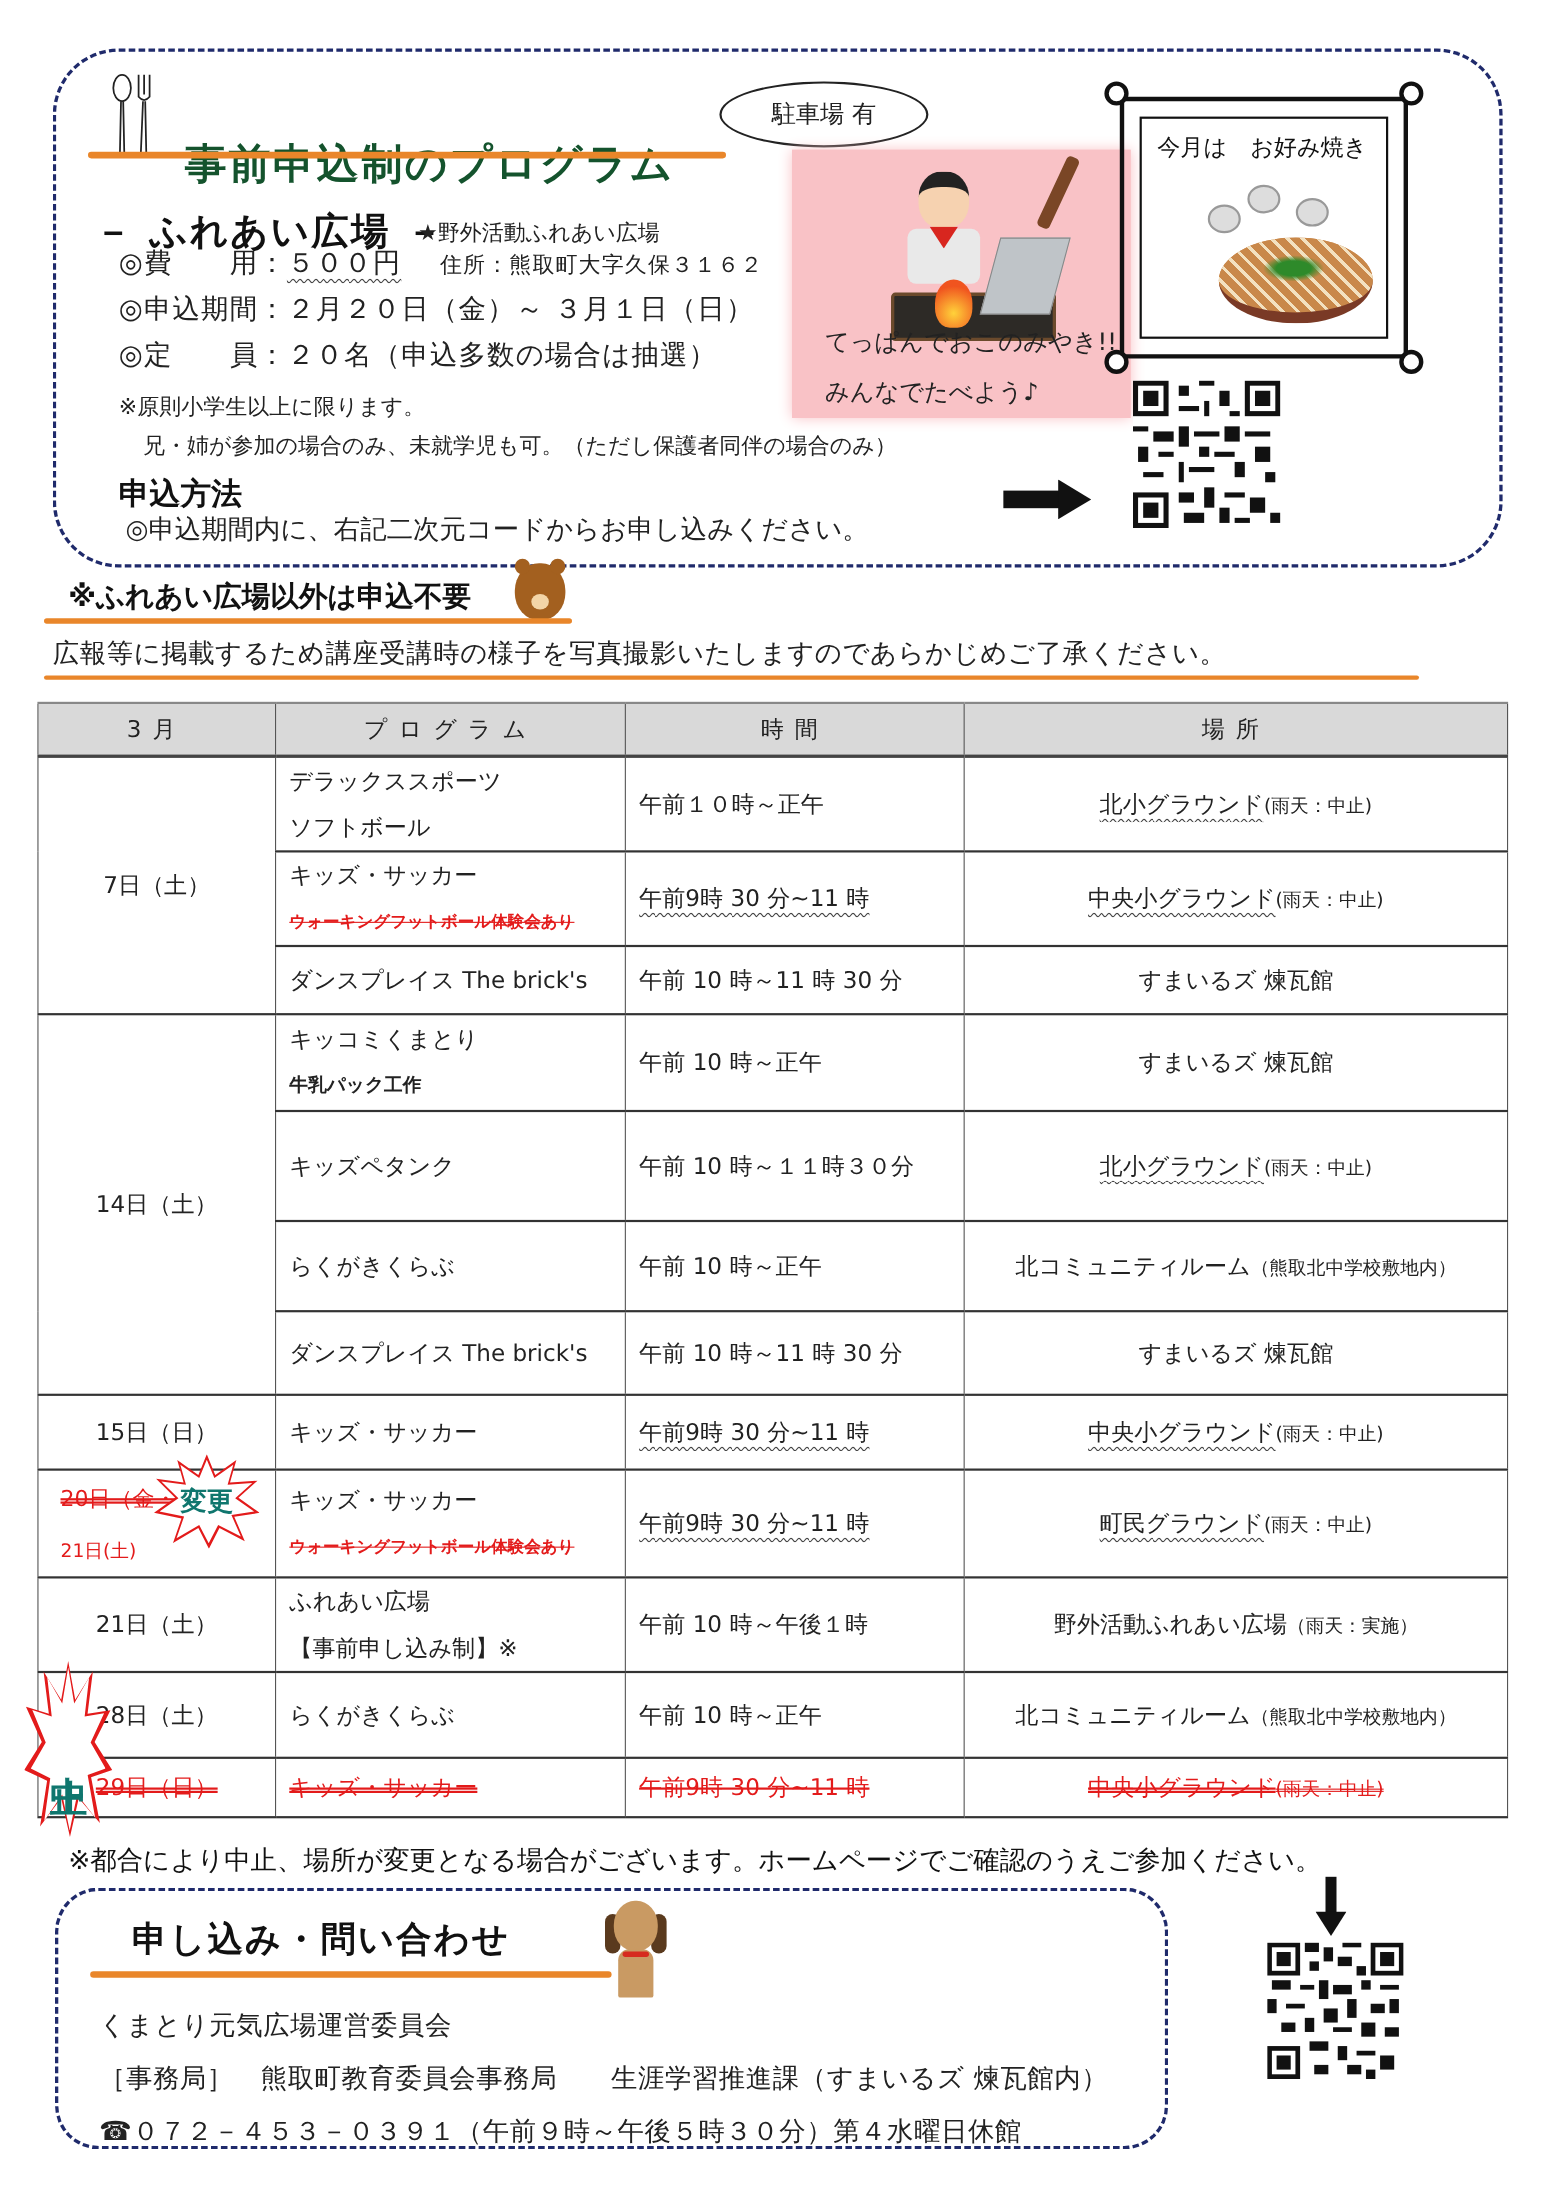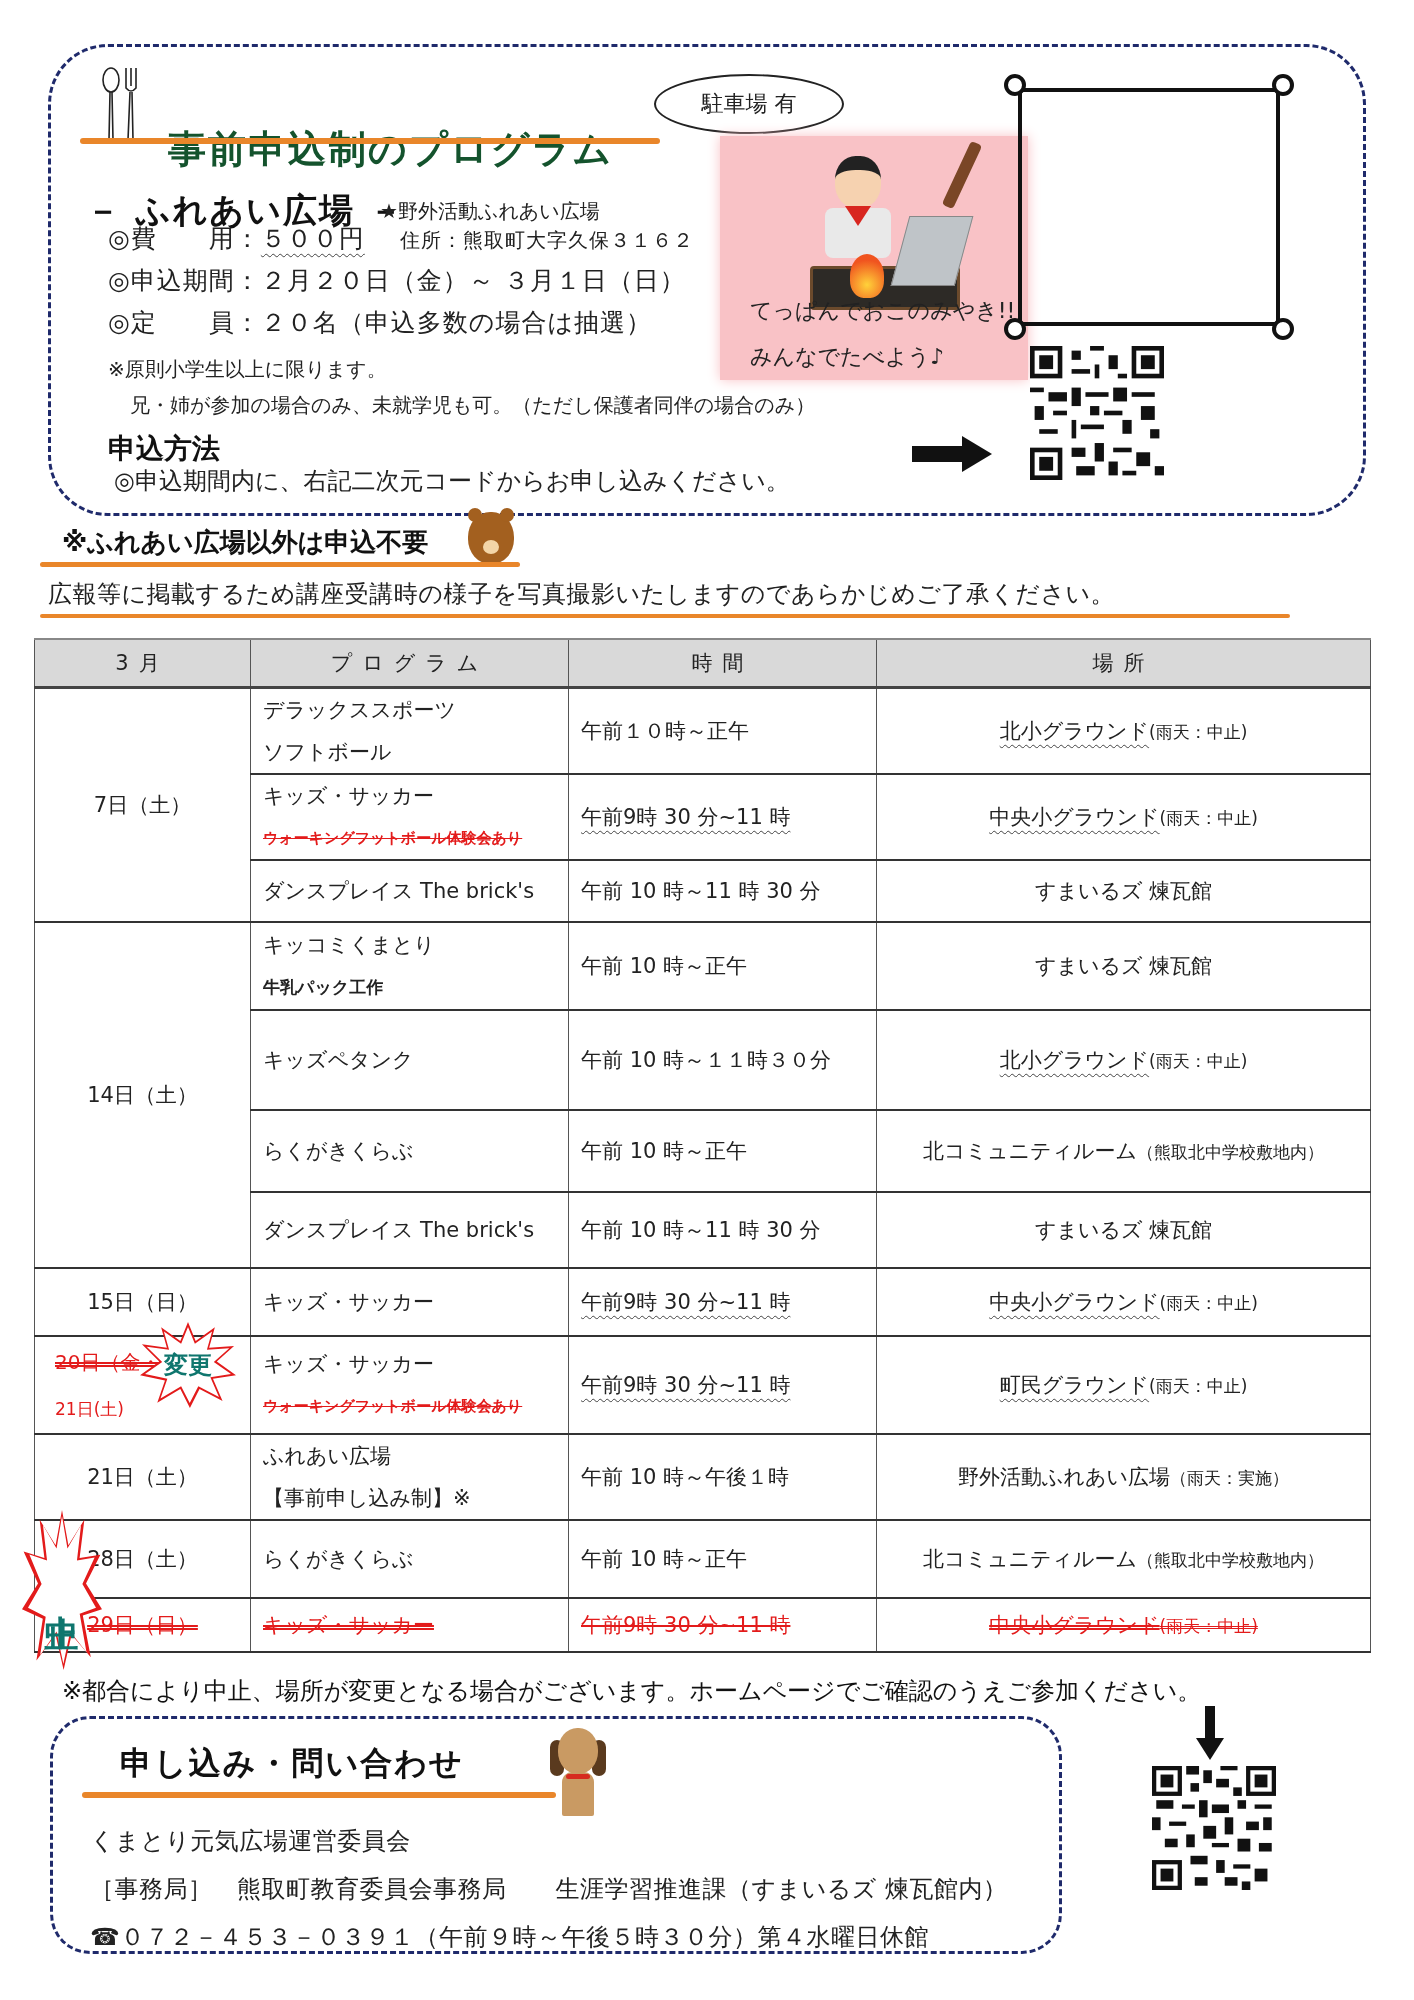--- a/index.html
+++ b/index.html
@@ -159,20 +159,28 @@
   <div class="spatula-b"></div>
   <div class="cap" style="top:160px;">てっぱんでおこのみやき!!</div>
   <div class="cap" style="top:194px;margin-top:12px;">みんなでたべよう♪</div>
 </div>
 
 <div class="frame">
   <div class="loop" style="left:-18px; top:-18px;"></div>
   <div class="loop" style="right:-18px; top:-18px;"></div>
   <div class="loop" style="left:-18px; bottom:-18px;"></div>
   <div class="loop" style="right:-18px; bottom:-18px;"></div>
+  <div class="frame-inner">
+    <div class="frame-text">今月は　お好み焼き</div>
+    <div class="steam" style="left:60px; top:78px;"></div>
+    <div class="steam" style="left:96px; top:60px;"></div>
+    <div class="steam" style="left:140px; top:72px;"></div>
+    <div class="okonomi"></div>
+    <div class="nori"></div>
+  </div>
 </div>
 
 <svg class="arrow-right" viewBox="0 0 80 36">
   <rect x="0" y="10" width="52" height="16" fill="#111"></rect>
   <polygon points="50,0 80,18 50,36" fill="#111"></polygon>
 </svg>
 
 <svg class="qr" style="left:1030px; top:346px; width:134px; height:134px;" viewBox="0 0 29 29">
   <rect width="29" height="29" fill="#fff"></rect>
   <g fill="#111">

